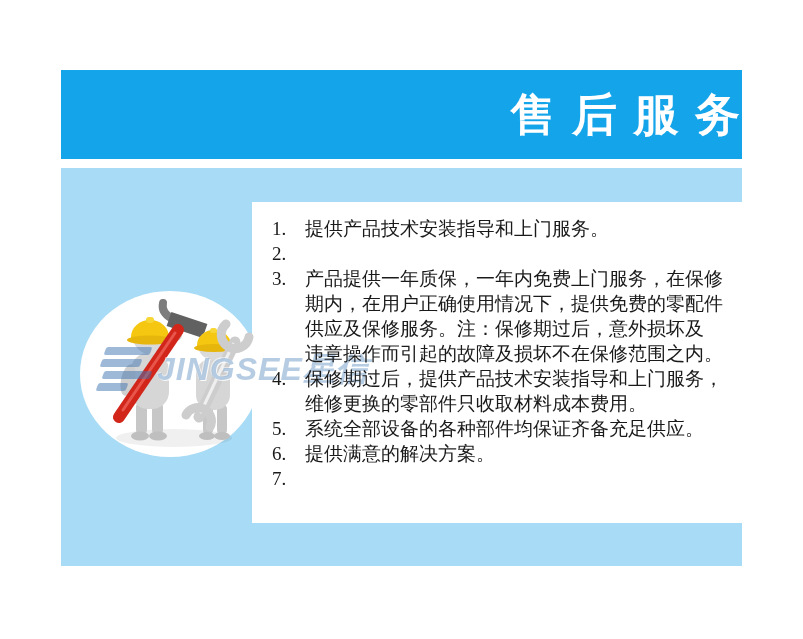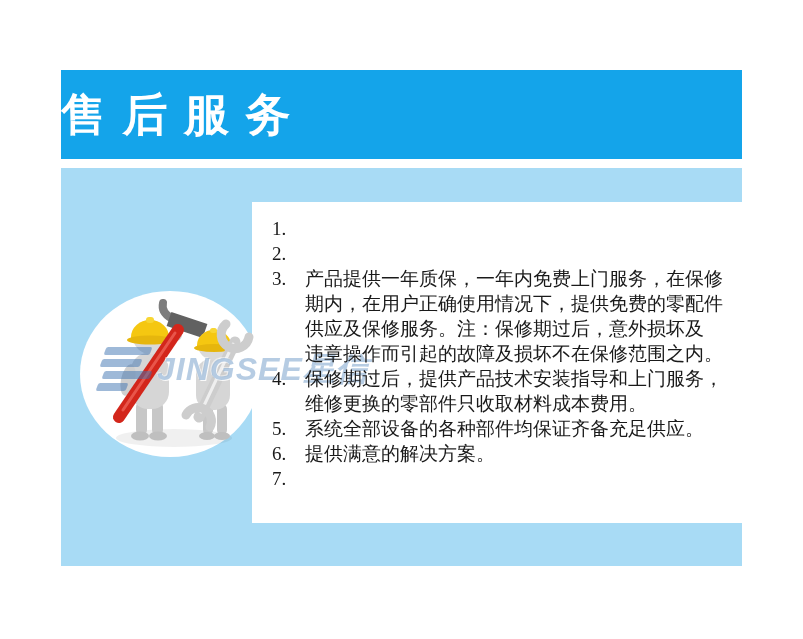--- a/index.html
+++ b/index.html
@@ -6,21 +6,21 @@
   html,body { width:803px; height:639px; }
   body {
     position:relative;
     background:#ffffff;
     font-family:"Liberation Serif","DejaVu Serif",serif;
     overflow:hidden;
   }
   .header {
     position:absolute; left:61px; top:70px; width:681px; height:89px;
     background:var(--header_bg,#14A4EA);
-    display:flex; align-items:center; justify-content:flex-start;
+    display:flex; align-items:center; justify-content:flex-end;
   }
   .page-title {
     color:var(--title_text,#ffffff);
     font-family:"Liberation Sans","DejaVu Sans",sans-serif;
     font-weight:bold; font-size:45px; letter-spacing:2px; white-space:nowrap;
   }
   .panel {
     position:absolute; left:61px; top:168px; width:681px; height:398px;
     background:var(--panel_bg,#A8DBF5);
   }
@@ -130,20 +130,23 @@
         <div class="wm-bar"></div>
         <div class="wm-bar"></div>
         <div class="wm-bar"></div>
     </div>
     <div class="wm-text">JINGSEE星信</div>
   </div>
 
   <div class="service-list">
       <div class="row">
         <div class="num">1.</div>
+        <div>
+          <div class="line">提供产品技术安装指导和上门服务。</div>
+        </div>
       </div>
       <div class="row">
         <div class="num">2.</div>
       </div>
       <div class="row">
         <div class="num">3.</div>
         <div>
           <div class="line">产品提供一年质保，一年内免费上门服务，在保修</div>
           <div class="line">期内，在用户正确使用情况下，提供免费的零配件</div>
           <div class="line">供应及保修服务。注：保修期过后，意外损坏及</div>

